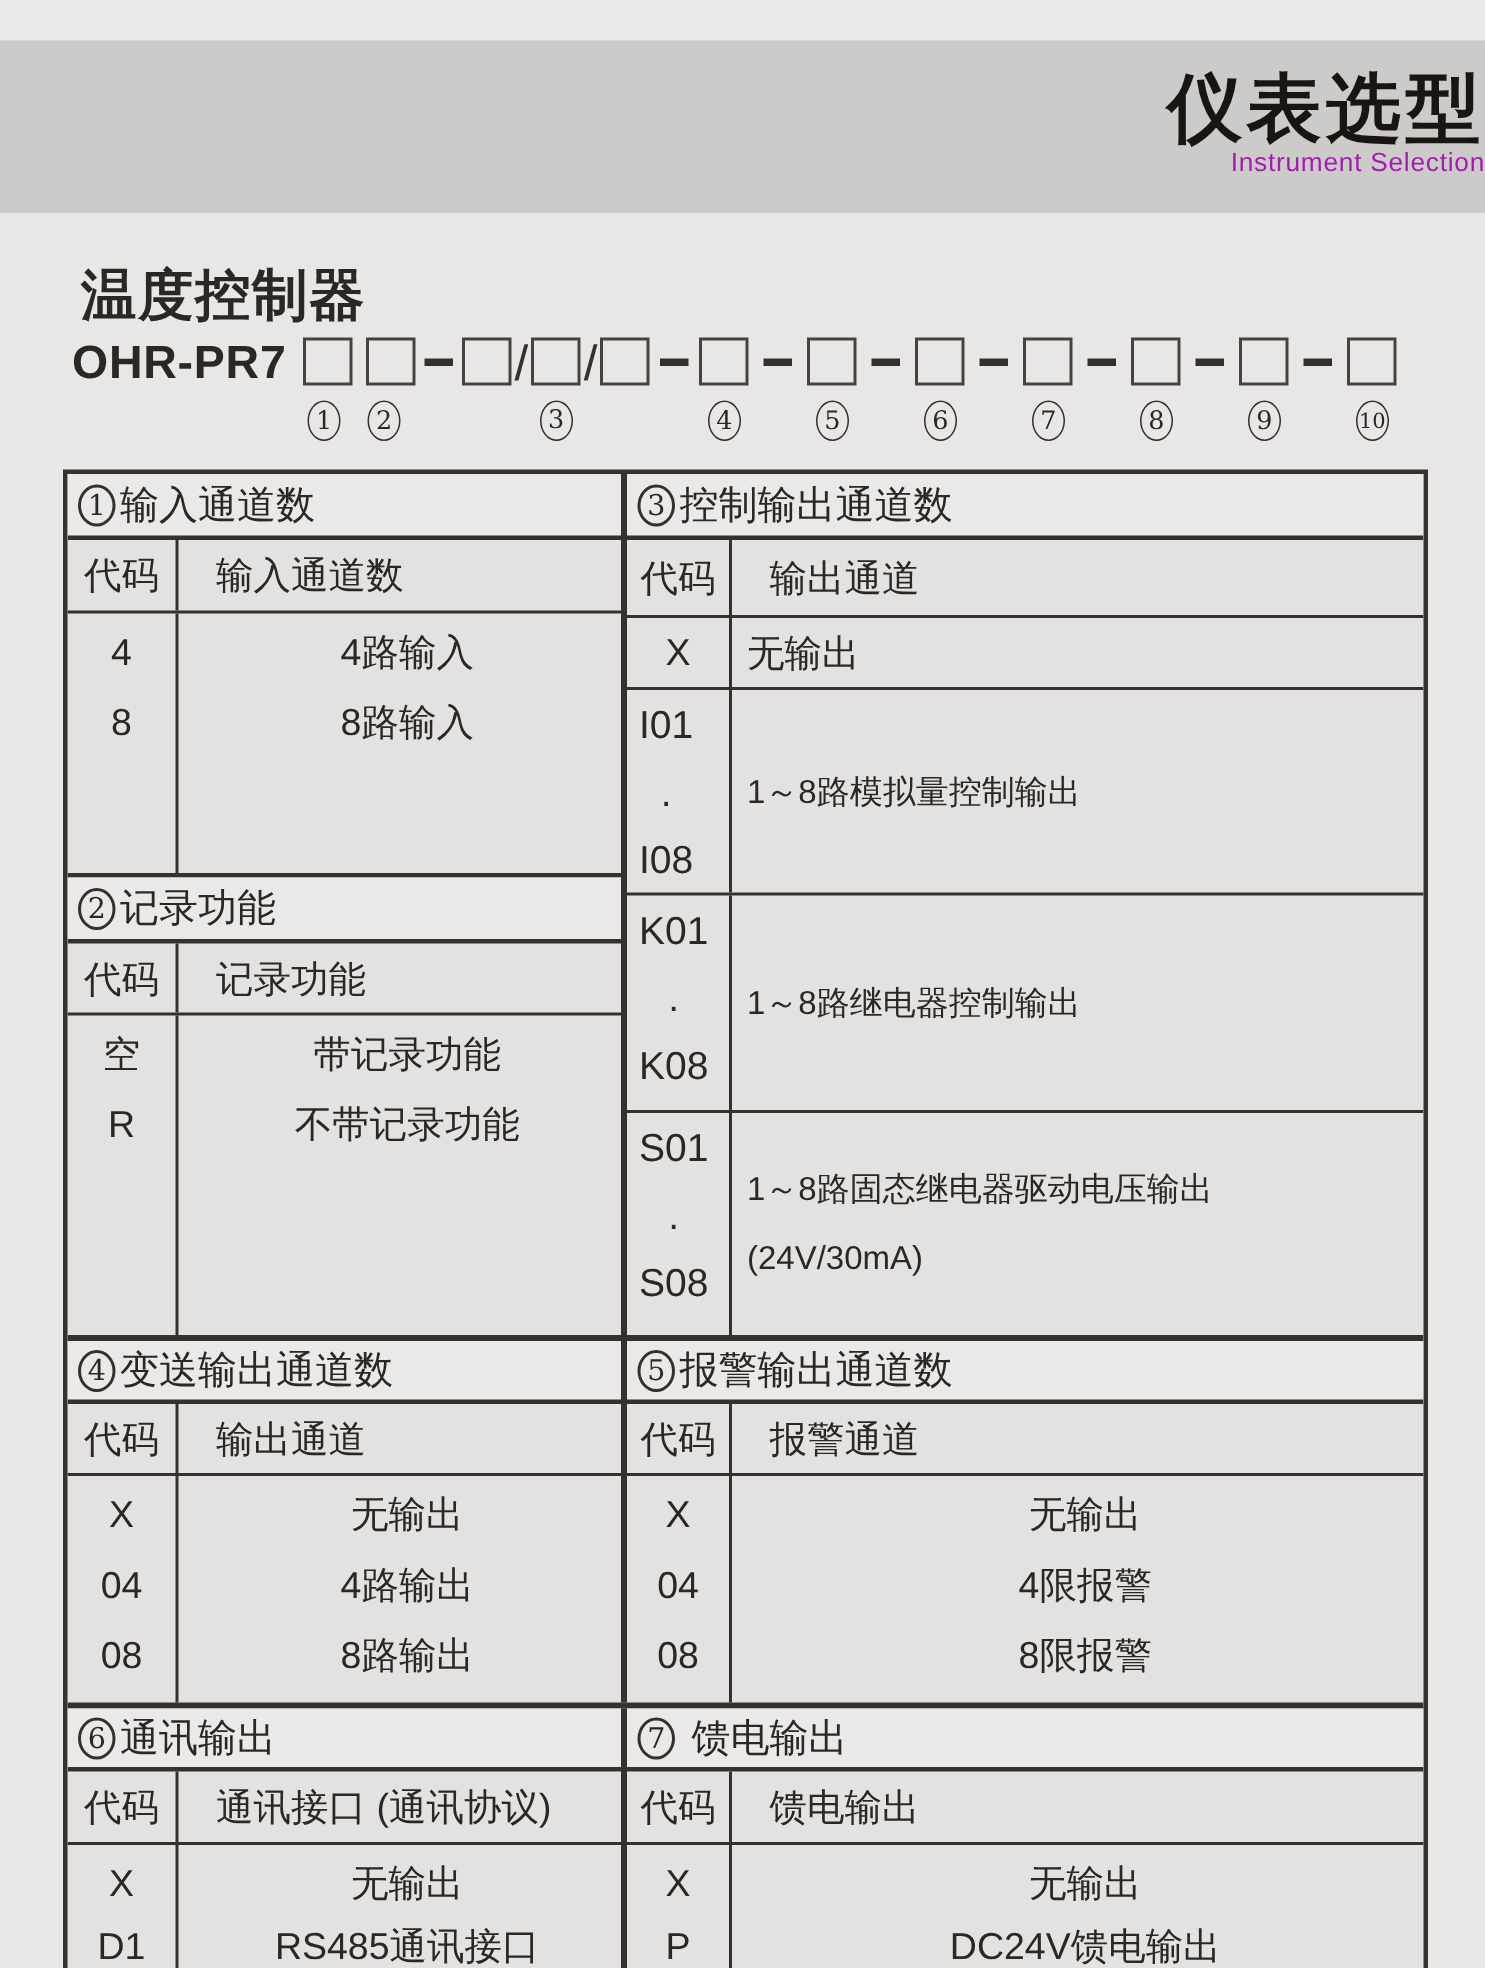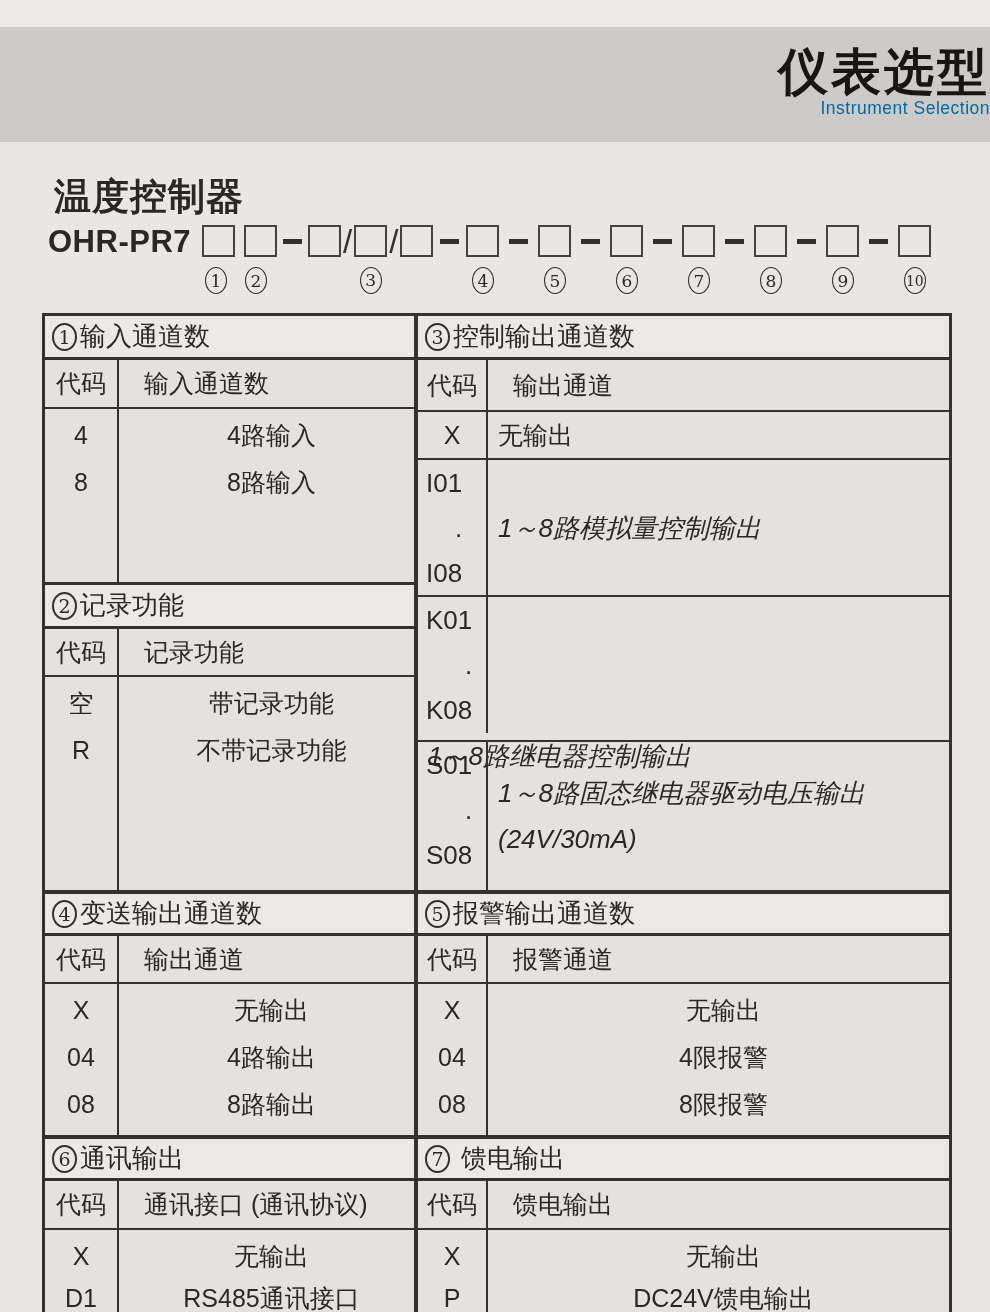--- a/index.html
+++ b/index.html
@@ -1,21 +1,21 @@
 <!DOCTYPE html>
 <html><head>
 <meta charset="utf-8">
 <style>
   html,body{margin:0;padding:0;}
   .page{position:relative;width:990px;height:1312px;background:#e9e7e5;overflow:hidden;
         font-family:"Liberation Sans","DejaVu Sans",sans-serif;color:#2b2725;}
   .topstrip{position:absolute;left:0;top:0;width:990px;height:27px;background:#eceae8;}
   .band{position:absolute;left:0;top:27px;width:990px;height:115px;background:#cdcbc9;text-align:right;}
   .band .title{margin:0;padding-top:18px;font-size:50px;font-weight:bold;letter-spacing:3px;color:#191513;line-height:1.1;}
-  .band .subtitle{font-size:17.5px;color:#0369a1;letter-spacing:0.5px;margin-top:-2px;}
+  .band .subtitle{font-size:17.5px;color:#a21caf;letter-spacing:0.5px;margin-top:-2px;}
   .product{position:absolute;left:54px;top:172px;font-size:37px;font-weight:700;letter-spacing:1px;}
 
   
   .model-line{position:absolute;left:48px;top:222px;height:38px;display:flex;align-items:center;}
   .model-prefix{font-size:31px;font-weight:bold;letter-spacing:0.5px;margin-right:6px;line-height:1;}
   .unit{position:relative;display:inline-flex;align-items:center;}
   .mbox{width:33px;height:32px;border:2px solid #47423f;box-sizing:border-box;flex:none;background:transparent;}
   .ml5{margin-left:5px;} .ml9{margin-left:9px;}
   .slash{font-size:33px;font-weight:500;margin:0 2px;line-height:1;color:#35302e;}
   .mdash{width:19px;height:5px;background:#35302e;margin:0 10px;flex:none;}
@@ -52,25 +52,25 @@
   .sec-body .cc{padding-left:0;}
   .sec-body .line{line-height:47px;white-space:nowrap;}
   .sec-body .cc .line{text-align:center;}
   .sec-body .dc .line{text-align:center;}
   .b176{height:176px;border-bottom:3px solid #36312f;}
   .bfill{flex:1;}
   
   .s3row{display:flex;box-sizing:border-box;border-bottom:2px solid #36312f;font-size:25px;font-weight:500;}
   .s3row:last-child{border-bottom:none;}
   .s3row .cc{align-items:center;}
-  .rX{height:48px;} .rI{height:137px;} .rK{height:145px;flex-direction:column;} .rS{flex:1;}
-  .codeblock{white-space:pre-line;line-height:45px;text-align:right;
+  .rX{height:48px;} .rI{height:137px;} .rK{height:145px;} .rS{flex:1;}
+  .codeblock{white-space:pre-line;line-height:45px;text-align:center;
              align-items:flex-start!important;justify-content:flex-start!important;
              padding:1px 0 0 8px;font-size:26px;}
-  .vdesc{font-size:26px;white-space:pre-line;line-height:46px;font-style:italic;}
+  .vdesc{font-size:22px;white-space:pre-line;line-height:46px;}
   .band3 .sec-body .line{line-height:42px;}
   .band3 .sec-body .cc,.band3 .sec-body .dc{padding-top:5px;}
 </style>
 </head>
 <body>
 
 <div class="page">
   <div class="topstrip"></div>
 
   <div class="band">

